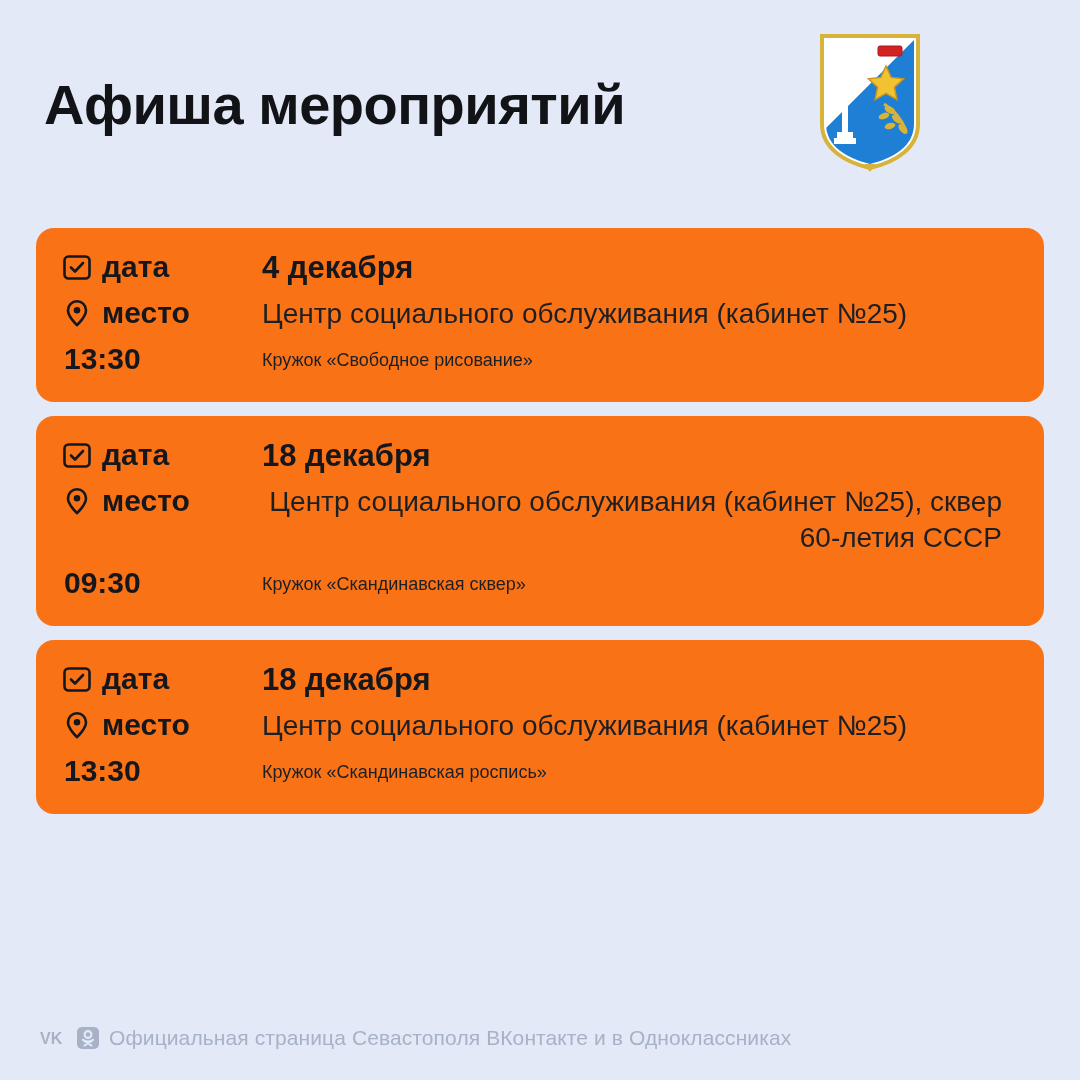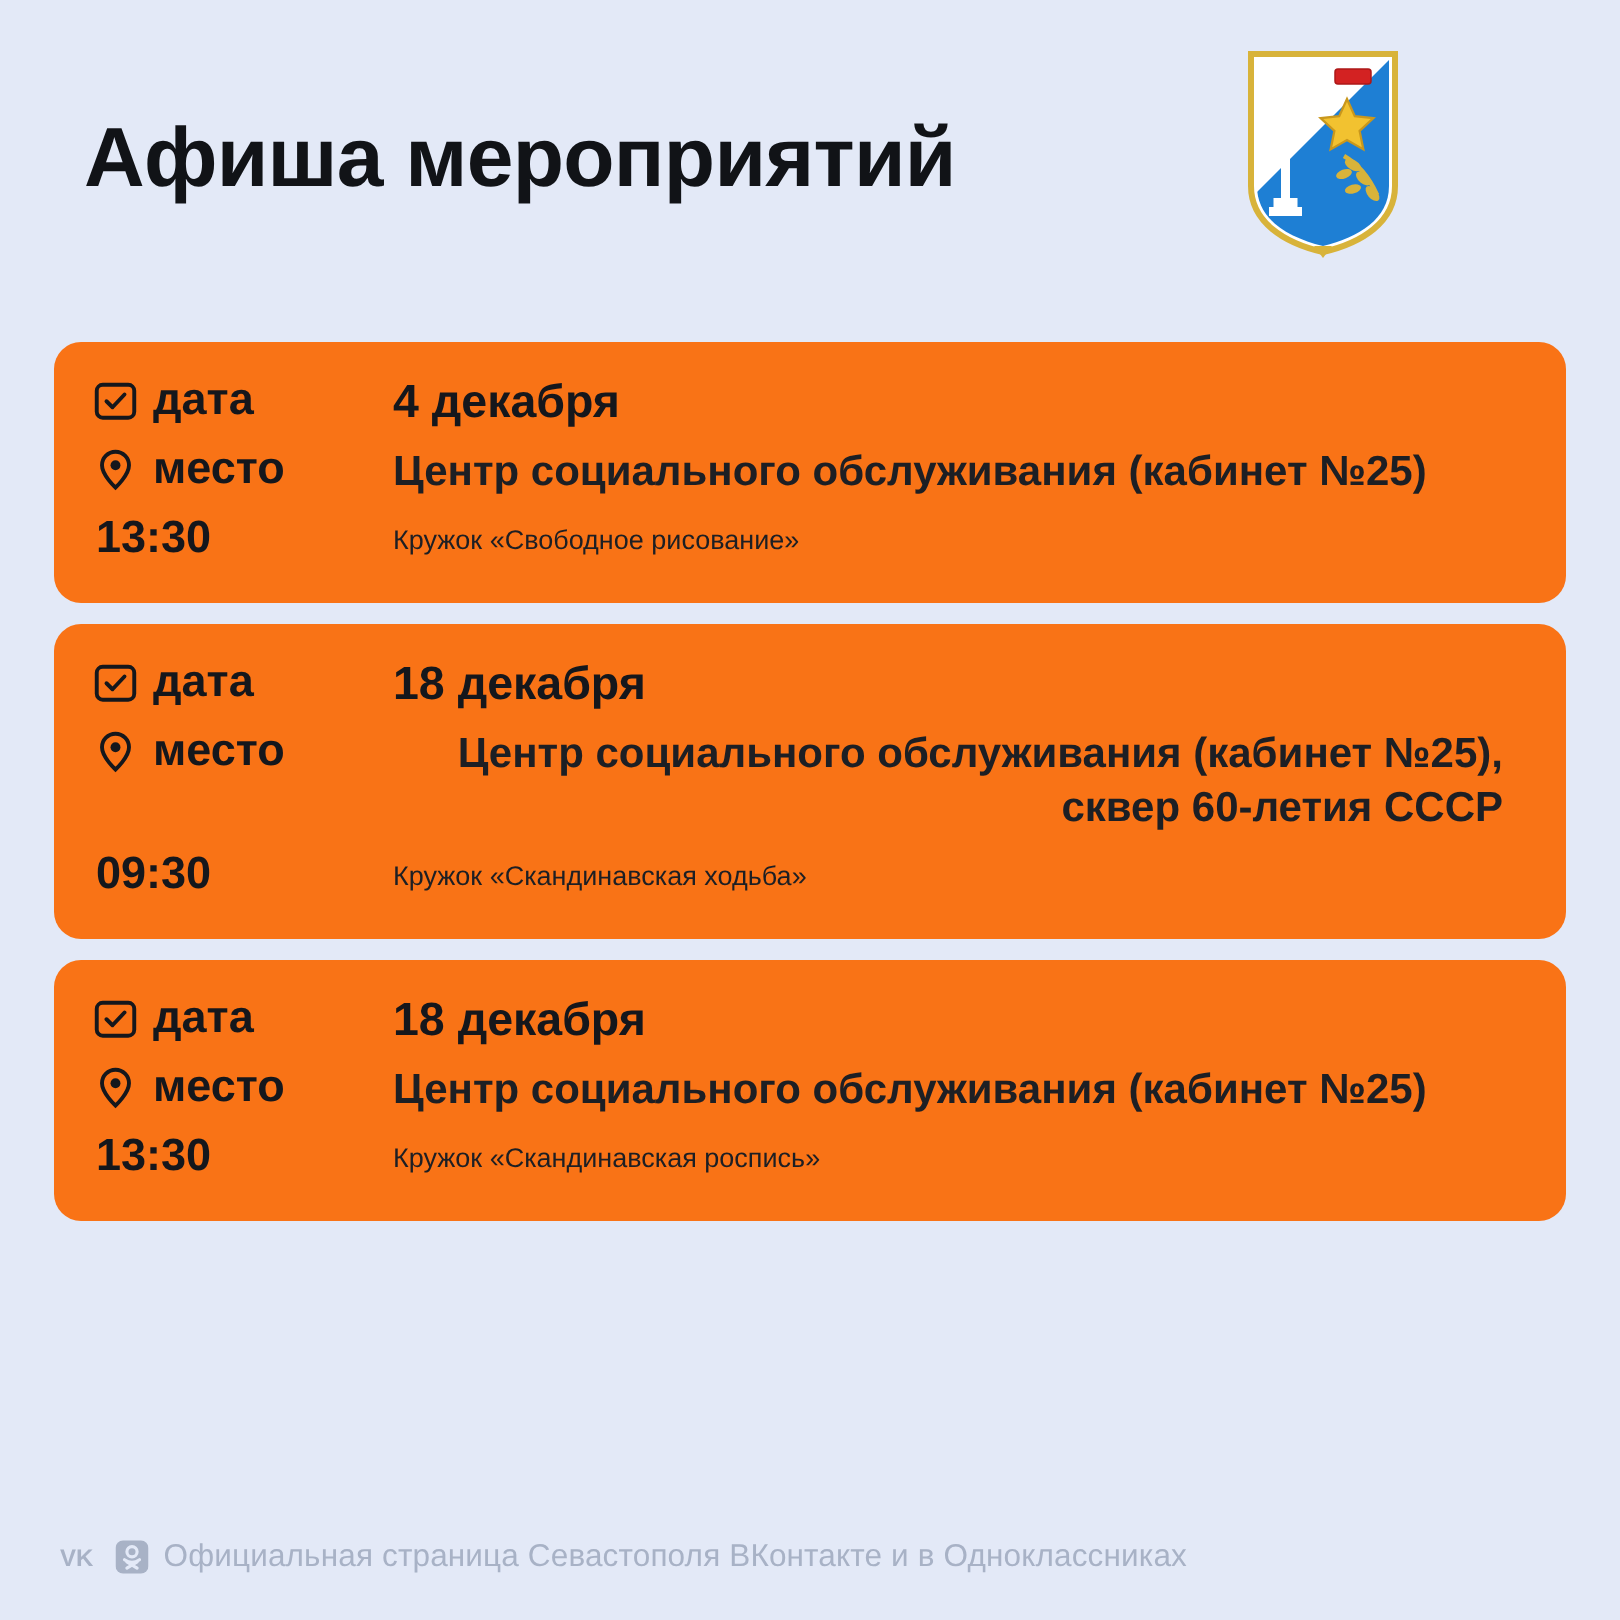--- a/index.html
+++ b/index.html
@@ -13,21 +13,21 @@
     font-family: "Liberation Sans", sans-serif;
     color: #1b1b1b;
     overflow: hidden;
     position: relative;
   }
 
   
   .header {
     position: absolute;
     top: 0;
-    left: 12px;
+    left: 0;
     width: 984px;
     height: 200px;
   }
   .page-title {
     position: absolute;
     left: 44px;
     top: 72px;
     font-size: 56px;
     font-weight: bold;
     letter-spacing: -0.5px;
@@ -95,21 +95,21 @@
   }
   .value-date {
     font-size: 31px;
     font-weight: bold;
     color: #15171c;
     line-height: 36px;
     padding-top: 0px;
   }
   .value-place {
     font-size: 28px;
-    font-weight: bold;
+    font-weight: normal;
     color: #1d1f24;
     line-height: 36px;
     max-width: 740px;
   }
   .value-event {
     font-size: 18px;
     font-weight: normal;
     color: #1d1f24;
     line-height: 36px;
     max-width: 740px;
@@ -225,21 +225,21 @@
           <circle cx="15" cy="12.2" r="3.3" fill="#15171c"></circle>
         </svg>
         <span class="label-text">место</span>
       </div>
       <div class="value-place">Центр социального обслуживания (кабинет №25), сквер 60-летия СССР</div>
     </div>
     <div class="row row-time">
       <div class="label-col">
         <span class="time-text">09:30</span>
       </div>
-      <div class="value-event">Кружок «Скандинавская ходьба»</div>
+      <div class="value-event">Кружок «Скандинавская сквер»</div>
     </div>
   </div>
 
   <div class="card">
     <div class="row row-date">
       <div class="label-col">
         <svg class="icon" viewBox="0 0 30 30">
           <rect x="2.5" y="4.5" width="25" height="22" rx="4" fill="none" stroke="#15171c" stroke-width="2.6"></rect>
           <path d="M9 15.5 l4 4 8 -8.5" fill="none" stroke="#15171c" stroke-width="2.6" stroke-linecap="round" stroke-linejoin="round"></path>
         </svg>

